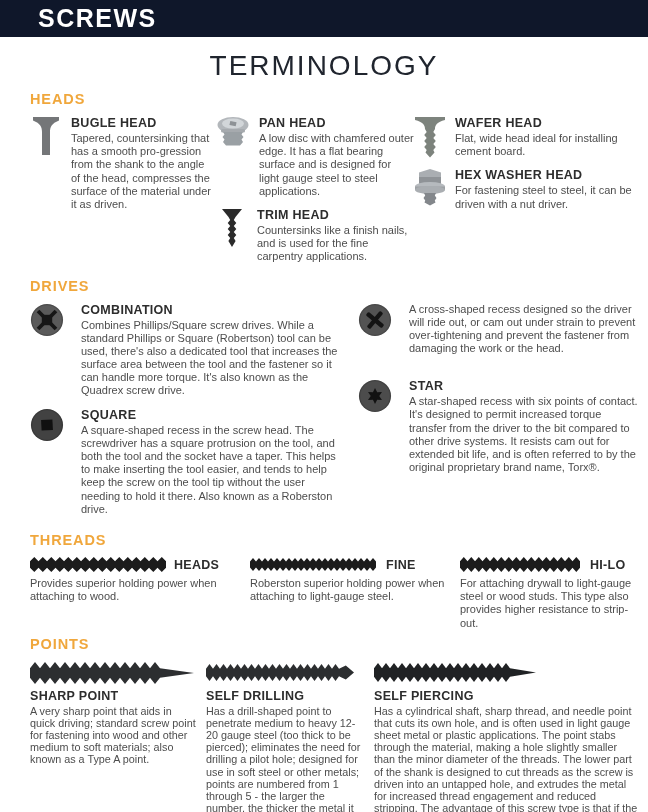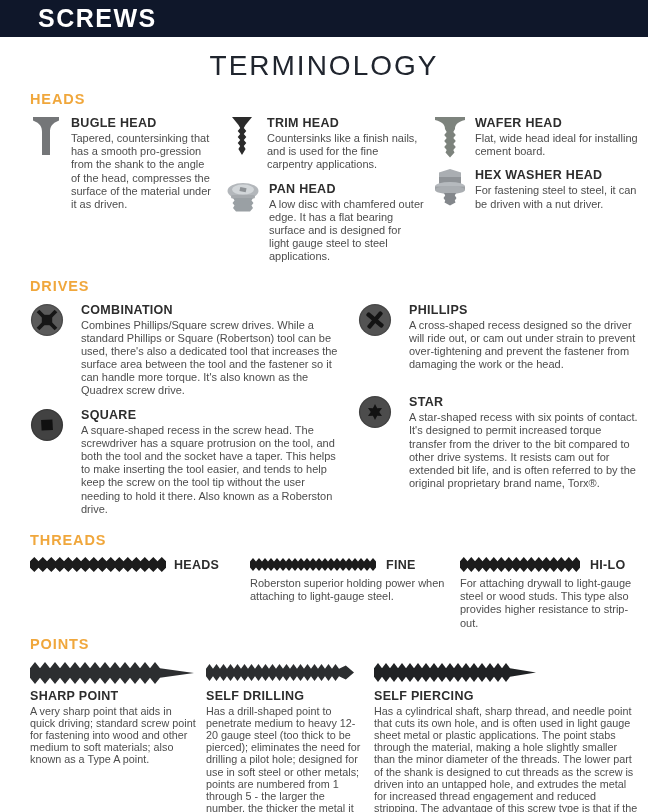--- a/index.html
+++ b/index.html
@@ -10,21 +10,21 @@
   .brand{color:#ffffff;font-size:25px;font-weight:bold;letter-spacing:1.5px;}
 
   .pagetitle{margin:13px 0 9px 0;text-align:center;font-size:28px;font-weight:normal;letter-spacing:2px;color:#20252e;}
 
   .section-label{margin:6px 0 9px 30px;font-size:14.5px;font-weight:bold;letter-spacing:0.9px;color:#f0a73c;}
 
   .item-title{font-size:12.5px;font-weight:bold;letter-spacing:0.3px;color:#2d2d2d;margin-bottom:2px;}
   .item-desc{font-size:11px;line-height:1.2;color:#4d4d4d;}
 
   
-  .heads-grid{display:grid;grid-template-columns:186px 198px 1fr;column-gap:10px;margin:0 8px 0 30px;}
+  .heads-grid{display:grid;grid-template-columns:186px 198px 1fr;margin:0 8px 0 30px;}
   .head-item{display:flex;gap:9px;margin-bottom:8px;}
   .head-icon{flex:0 0 32px;display:flex;justify-content:center;align-items:flex-start;}
   .head-stack .head-item + .head-item{margin-top:10px;}
 
   
   .drives-grid{display:grid;grid-template-columns:316px 1fr;column-gap:12px;margin:0 8px 0 30px;}
   .drive-item{display:flex;gap:17px;margin-bottom:10px;}
   .drive-icon{flex:0 0 34px;}
 
   
@@ -61,44 +61,44 @@
             </svg>
         </span>
         <div>
           <div class="item-title">BUGLE HEAD</div>
           <div class="item-desc">Tapered, countersinking that has a smooth pro-gression from the shank to the angle of the head, compresses the surface of the material under it as driven.</div>
         </div>
       </div>
     </div>
 
     <div class="head-stack">
-      <div class="head-item">
-        <span class="head-icon">
-          <svg width="22" height="40" viewBox="0 0 22 40">
-              <path fill="#2b2b2b" d="M1 1 H21 L14.5 9 H7.5 Z M7.5 9 H14.5 L12.8 12 L15.3 15 L12.8 18 L15.3 21 L12.8 24 L15.3 27 L12.8 30 L14.6 33 L11 39 L7.4 33 L9.2 30 L6.7 27 L9.2 24 L6.7 21 L9.2 18 L6.7 15 L9.2 12 Z"></path>
-            </svg>
-        </span>
-        <div>
-          <div class="item-title">TRIM HEAD</div>
-          <div class="item-desc">Countersinks like a finish nails, and is used for the fine carpentry applications.</div>
-        </div>
-      </div>
       <div class="head-item">
         <span class="head-icon">
           <svg width="34" height="30" viewBox="0 0 34 30">
             <ellipse cx="17" cy="9" rx="15.5" ry="8" fill="#b3b7bb"></ellipse>
             <ellipse cx="17" cy="7.6" rx="11" ry="5" fill="#d2d6d9"></ellipse>
             <rect x="13.8" y="5.6" width="6.4" height="4" fill="#8e9296" transform="rotate(12 17 7.6)"></rect>
             <rect x="5" y="13" width="24" height="3.4" rx="1.5" fill="#a6aaae"></rect>
             <path fill="#9aa0a4" d="M7 16 H27 L25.5 18.5 L27.5 21 L25.5 23.5 L27 26 L24 29.5 H10 L7 26 L8.5 23.5 L6.5 21 L8.5 18.5 Z"></path>
           </svg>
         </span>
         <div>
           <div class="item-title">PAN HEAD</div>
           <div class="item-desc">A low disc with chamfered outer edge. It has a flat bearing surface and is designed for light gauge steel to steel applications.</div>
+        </div>
+      </div>
+      <div class="head-item">
+        <span class="head-icon">
+          <svg width="22" height="40" viewBox="0 0 22 40">
+              <path fill="#2b2b2b" d="M1 1 H21 L14.5 9 H7.5 Z M7.5 9 H14.5 L12.8 12 L15.3 15 L12.8 18 L15.3 21 L12.8 24 L15.3 27 L12.8 30 L14.6 33 L11 39 L7.4 33 L9.2 30 L6.7 27 L9.2 24 L6.7 21 L9.2 18 L6.7 15 L9.2 12 Z"></path>
+            </svg>
+        </span>
+        <div>
+          <div class="item-title">TRIM HEAD</div>
+          <div class="item-desc">Countersinks like a finish nails, and is used for the fine carpentry applications.</div>
         </div>
       </div>
     </div>
 
     <div class="head-stack">
       <div class="head-item">
         <span class="head-icon">
           <svg width="32" height="42" viewBox="0 0 32 42">
             <path fill="#7d837d" d="M1 1 H31 V4 C23 6 21 9 21 13 H11 C11 9 9 6 1 4 Z"></path>
             <path fill="#7d837d" d="M11 13 H21 L19.3 16 L21.8 19 L19.3 22 L21.8 25 L19.3 28 L21.8 31 L19.3 34 L20.5 36.5 L16 41.5 L11.5 36.5 L12.7 34 L10.2 31 L12.7 28 L10.2 25 L12.7 22 L10.2 19 L12.7 16 Z"></path>
@@ -172,21 +172,20 @@
           <svg width="34" height="34" viewBox="0 0 36 36">
             <circle cx="18" cy="18" r="17" fill="#474747"></circle>
               <circle cx="18" cy="18" r="15.6" fill="#535353"></circle>
             <g transform="rotate(40 18 18)" fill="#141414">
                 <rect x="15.7" y="7" width="4.6" height="22" rx="1.5"></rect>
                 <rect x="7" y="15.7" width="22" height="4.6" rx="1.5"></rect>
               </g>
           </svg>
         </span>
         <div>
-          <div class="item-title">PHILLIPS</div>
           <div class="item-desc">A cross-shaped recess designed so the driver will ride out, or cam out under strain to prevent over-tightening and prevent the fastener from damaging the work or the head.</div>
         </div>
       </div>
       <div class="drive-item" style="margin-top:24px;">
         <span class="drive-icon">
           <svg width="34" height="34" viewBox="0 0 36 36">
             <circle cx="18" cy="18" r="17" fill="#404040"></circle>
               <circle cx="18" cy="18" r="15.6" fill="#4c4c4c"></circle>
             <polygon fill="#121212" points="18,9.5 20.3,14.1 25.4,13.8 22.5,18 25.4,22.3 20.3,21.9 18,26.5 15.8,21.9 10.6,22.3 13.5,18 10.6,13.8 15.8,14.1"></polygon>
           </svg>
@@ -201,20 +200,21 @@
 
   <div class="section-label">THREADS</div>
   <div class="threads-grid">
     <div>
       <div class="thread-head">
         <svg viewBox="0 0 138 15" width="138" height="15">
             <path d="M0 4.2 L4.3 0 L8.5 4.2 L12.8 0 L17.0 4.2 L21.3 0 L25.5 4.2 L29.8 0 L34.0 4.2 L38.3 0 L42.5 4.2 L46.8 0 L51.0 4.2 L55.3 0 L59.5 4.2 L63.8 0 L68.0 4.2 L72.3 0 L76.5 4.2 L80.8 0 L85.0 4.2 L89.3 0 L93.5 4.2 L97.8 0 L102.0 4.2 L106.3 0 L110.5 4.2 L114.8 0 L119.0 4.2 L123.3 0 L127.5 4.2 L131.8 0 L136.0 4.2 L136 10.8 L131.8 15 L127.5 10.8 L123.3 15 L119.0 10.8 L114.8 15 L110.5 10.8 L106.3 15 L102.0 10.8 L97.8 15 L93.5 10.8 L89.3 15 L85.0 10.8 L80.8 15 L76.5 10.8 L72.3 15 L68.0 10.8 L63.8 15 L59.5 10.8 L55.3 15 L51.0 10.8 L46.8 15 L42.5 10.8 L38.3 15 L34.0 10.8 L29.8 15 L25.5 10.8 L21.3 15 L17.0 10.8 L12.8 15 L8.5 10.8 L4.3 15 L0.0 10.8 Z" fill="#1c1c1c"></path>
           </svg>
         <span class="thread-label">HEADS</span>
       </div>
+      <div class="item-desc">Provides superior holding power when attaching to wood.</div>
     </div>
     <div>
       <div class="thread-head">
         <svg viewBox="0 0 130 13" width="130" height="13">
             <path d="M0 3.6 L3.0 0 L6.0 3.6 L9.0 0 L12.0 3.6 L15.0 0 L18.0 3.6 L21.0 0 L24.0 3.6 L27.0 0 L30.0 3.6 L33.0 0 L36.0 3.6 L39.0 0 L42.0 3.6 L45.0 0 L48.0 3.6 L51.0 0 L54.0 3.6 L57.0 0 L60.0 3.6 L63.0 0 L66.0 3.6 L69.0 0 L72.0 3.6 L75.0 0 L78.0 3.6 L81.0 0 L84.0 3.6 L87.0 0 L90.0 3.6 L93.0 0 L96.0 3.6 L99.0 0 L102.0 3.6 L105.0 0 L108.0 3.6 L111.0 0 L114.0 3.6 L117.0 0 L120.0 3.6 L123.0 0 L126.0 3.6 L126 9.4 L123.0 13 L120.0 9.4 L117.0 13 L114.0 9.4 L111.0 13 L108.0 9.4 L105.0 13 L102.0 9.4 L99.0 13 L96.0 9.4 L93.0 13 L90.0 9.4 L87.0 13 L84.0 9.4 L81.0 13 L78.0 9.4 L75.0 13 L72.0 9.4 L69.0 13 L66.0 9.4 L63.0 13 L60.0 9.4 L57.0 13 L54.0 9.4 L51.0 13 L48.0 9.4 L45.0 13 L42.0 9.4 L39.0 13 L36.0 9.4 L33.0 13 L30.0 9.4 L27.0 13 L24.0 9.4 L21.0 13 L18.0 9.4 L15.0 13 L12.0 9.4 L9.0 13 L6.0 9.4 L3.0 13 L0.0 9.4 Z" fill="#1c1c1c"></path>
           </svg>
         <span class="thread-label">FINE</span>
       </div>
       <div class="item-desc">Roberston superior holding power when attaching to light-gauge steel.</div>
     </div>

